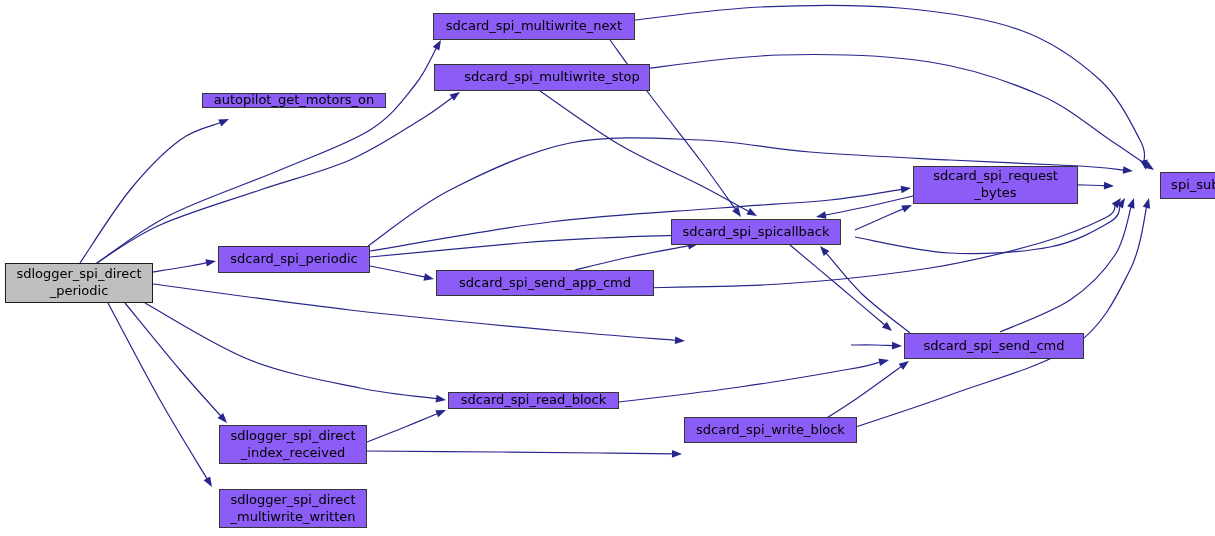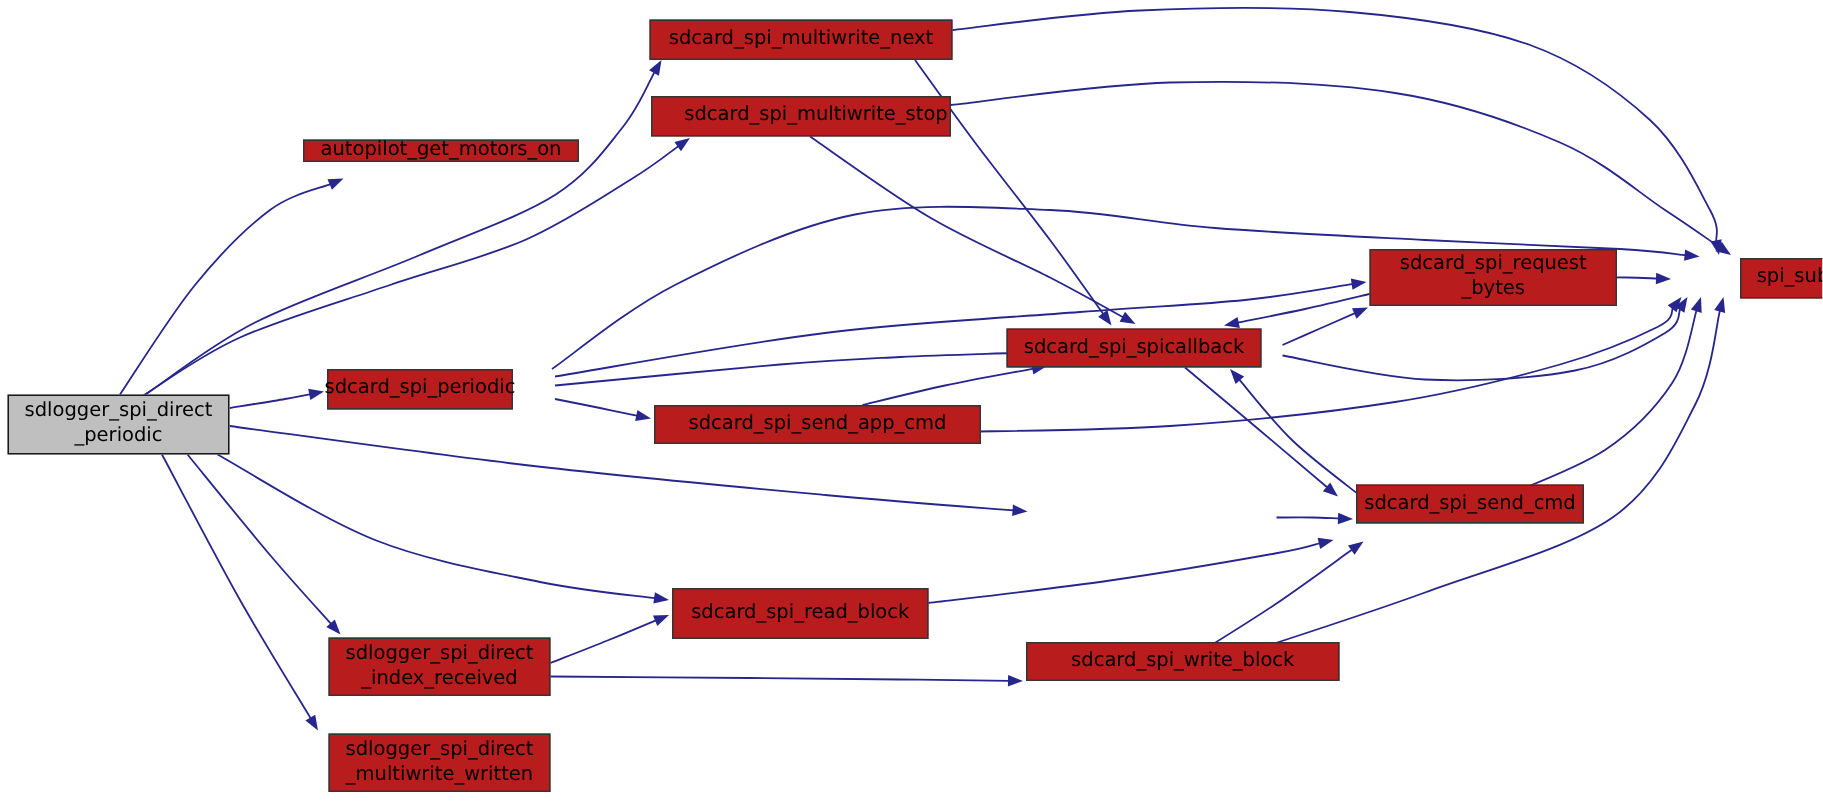--- a/index.html
+++ b/index.html
@@ -8,21 +8,21 @@
     width:1215px;height:536px;
     background:#ffffff;
     font-family:"DejaVu Sans","Liberation Sans",sans-serif;
     overflow:hidden;
   }
   #edges-layer{position:absolute;left:0;top:0;z-index:1;}
   #nodes-layer{position:absolute;left:0;top:0;width:100%;height:100%;z-index:2;pointer-events:none;}
   .node{
     position:absolute;
     box-sizing:border-box;
-    background:#b91c1c;
+    background:#8b5cf6;
     border:1px solid #353535;
     display:flex;align-items:center;justify-content:center;
     text-align:center;
     font-size:13px;line-height:1.3;color:#000000;
     white-space:pre-line;
     pointer-events:auto;
     cursor:pointer;
   }
   .node.highlight{background:#bfbfbf;border-color:#1a1a1a;cursor:default;}
 </style>
@@ -92,28 +92,28 @@
       <path d="M 367 442 C 373.3 439.5, 393.2 431.8, 405 427 C 416.8 422.2, 432.2 415.7, 437.6863209778553 413.4471352043039" fill="none" stroke="#26268c" stroke-width="1.2"></path>
       <polygon points="446,410 438.2180359505453,417.3403702585765 435.30712177802206,410.3199301954321" fill="#26268c"></polygon>
       <path d="M 367 451 C 389.2 451.2, 461.2 451.7, 500 452 C 538.8 452.3, 571.2 452.7, 600 453 C 628.8 453.3, 660.8 453.7, 673.0006691698585 453.89025206304706" fill="none" stroke="#26268c" stroke-width="1.2"></path>
       <polygon points="682,454 671.9544055042404,457.67777530944534 672.0470815398896,450.0783403862148" fill="#26268c"></polygon>
     </svg>
   <div id="nodes-layer">
       <div class="node highlight" style="left: 5px; top: 263px; width: 148px; height: 40px;"><span>sdlogger_spi_direct
 _periodic</span></div>
       <div class="node" style="left: 202px; top: 93px; width: 184px; height: 15px;"><span>autopilot_get_motors_on</span></div>
       <div class="node" style="left: 433px; top: 13px; width: 202px; height: 27px;"><span>sdcard_spi_multiwrite_next</span></div>
-      <div class="node" style="left: 434px; top: 64px; width: 200px; height: 27px; padding-left: 20px;"><span>sdcard_spi_multiwrite_stop</span></div>
-      <div class="node" style="left: 218px; top: 246px; width: 124px; height: 27px;"><span>sdcard_spi_periodic</span></div>
+      <div class="node" style="left: 434px; top: 64px; width: 216px; height: 27px; padding-left: 20px;"><span>sdcard_spi_multiwrite_stop</span></div>
+      <div class="node" style="left: 218px; top: 246px; width: 152px; height: 27px;"><span>sdcard_spi_periodic</span></div>
       <div class="node" style="left: 436px; top: 270px; width: 218px; height: 26px;"><span>sdcard_spi_send_app_cmd</span></div>
       <div class="node" style="left: 671px; top: 219px; width: 170px; height: 26px;"><span>sdcard_spi_spicallback</span></div>
       <div class="node" style="left: 913px; top: 166px; width: 165px; height: 38px;"><span>sdcard_spi_request
 _bytes</span></div>
       <div class="node" style="left: 1116px; top: 172px; width: 92px; height: 27px; margin-left: 44px;"><span>spi_submit</span></div>
-      <div class="node" style="left: 904px; top: 323px; width: 152px; height: 26px;"><span>sdcard_spi_send_cmd</span></div>
-      <div class="node" style="left: 448px; top: 392px; width: 171px; height: 34px;"><span>sdcard_spi_read_block</span></div>
+      <div class="node" style="left: 904px; top: 333px; width: 180px; height: 26px;"><span>sdcard_spi_send_cmd</span></div>
+      <div class="node" style="left: 448px; top: 392px; width: 171px; height: 17px;"><span>sdcard_spi_read_block</span></div>
       <div class="node" style="left: 219px; top: 425px; width: 148px; height: 39px;"><span>sdlogger_spi_direct
 _index_received</span></div>
-      <div class="node" style="left: 684px; top: 428px; width: 209px; height: 26px;"><span>sdcard_spi_write_block</span></div>
+      <div class="node" style="left: 684px; top: 417px; width: 173px; height: 26px;"><span>sdcard_spi_write_block</span></div>
       <div class="node" style="left: 219px; top: 489px; width: 148px; height: 39px;"><span>sdlogger_spi_direct
 _multiwrite_written</span></div>
     </div>
 </div>
 
 </body></html>

